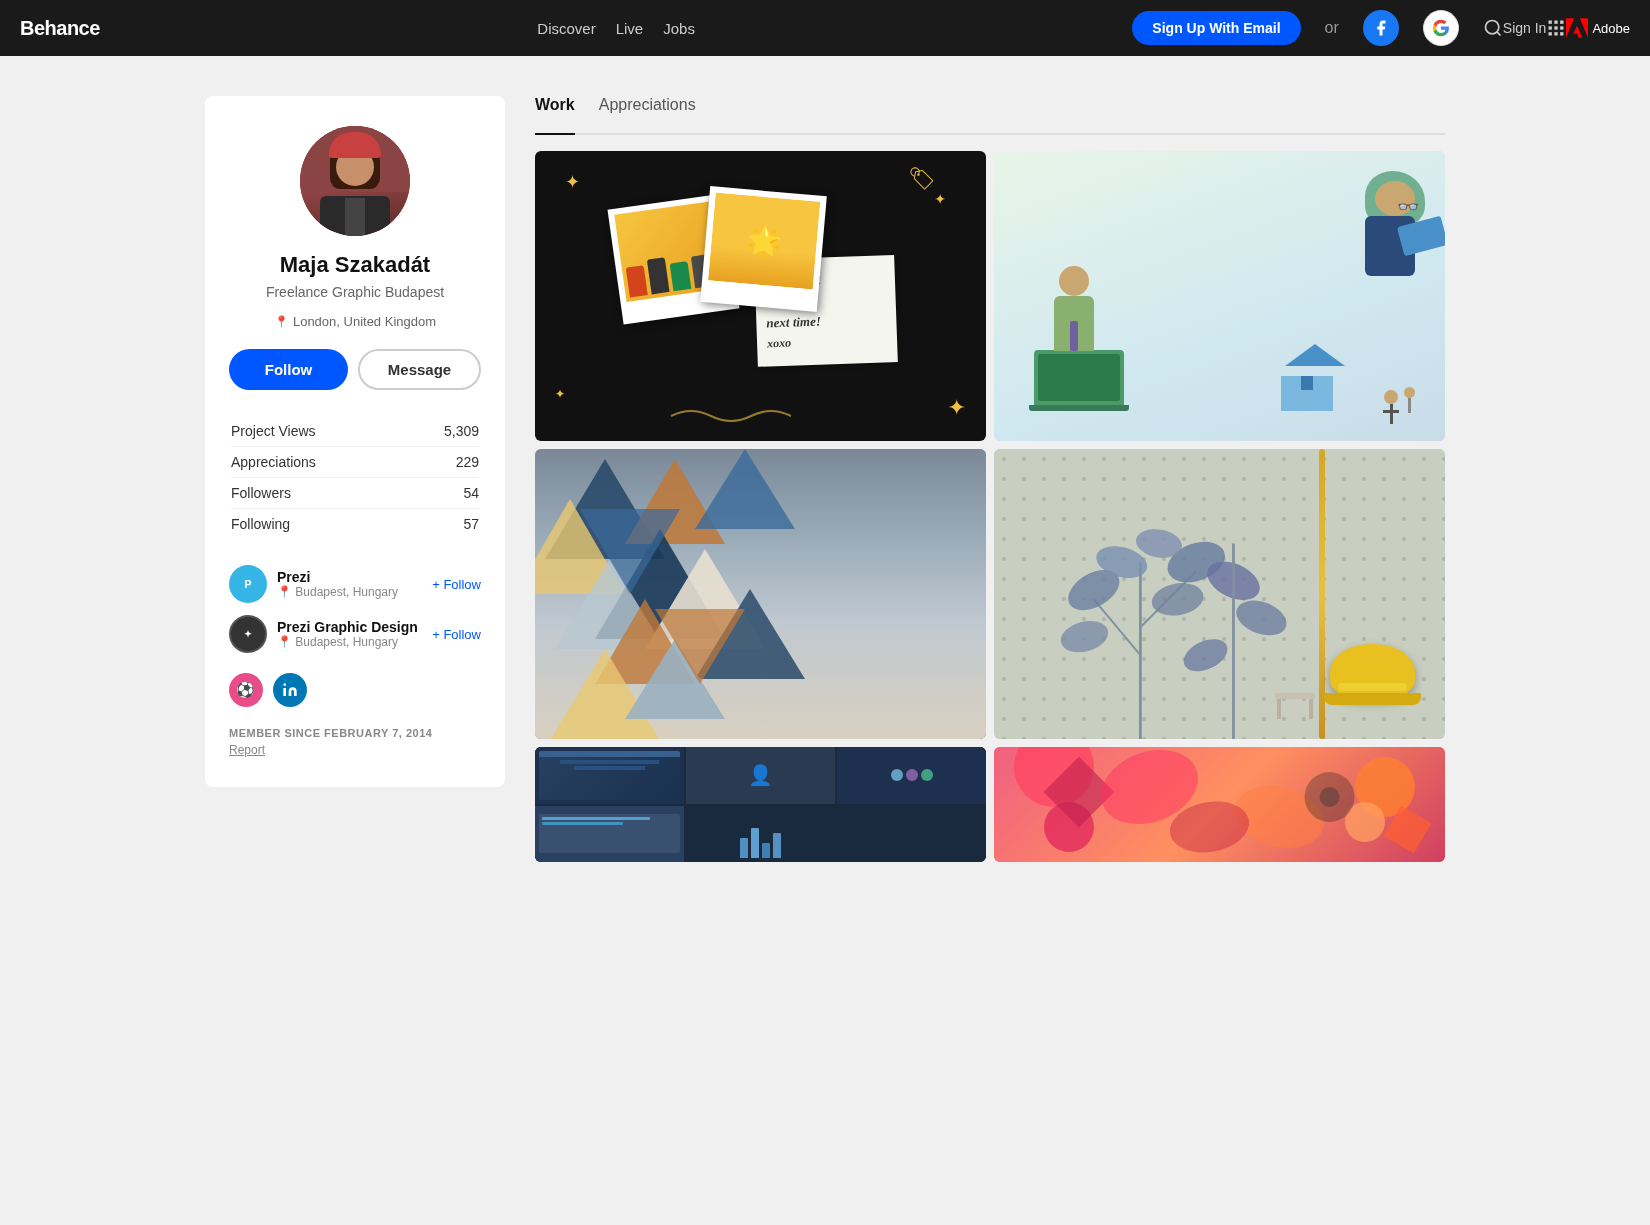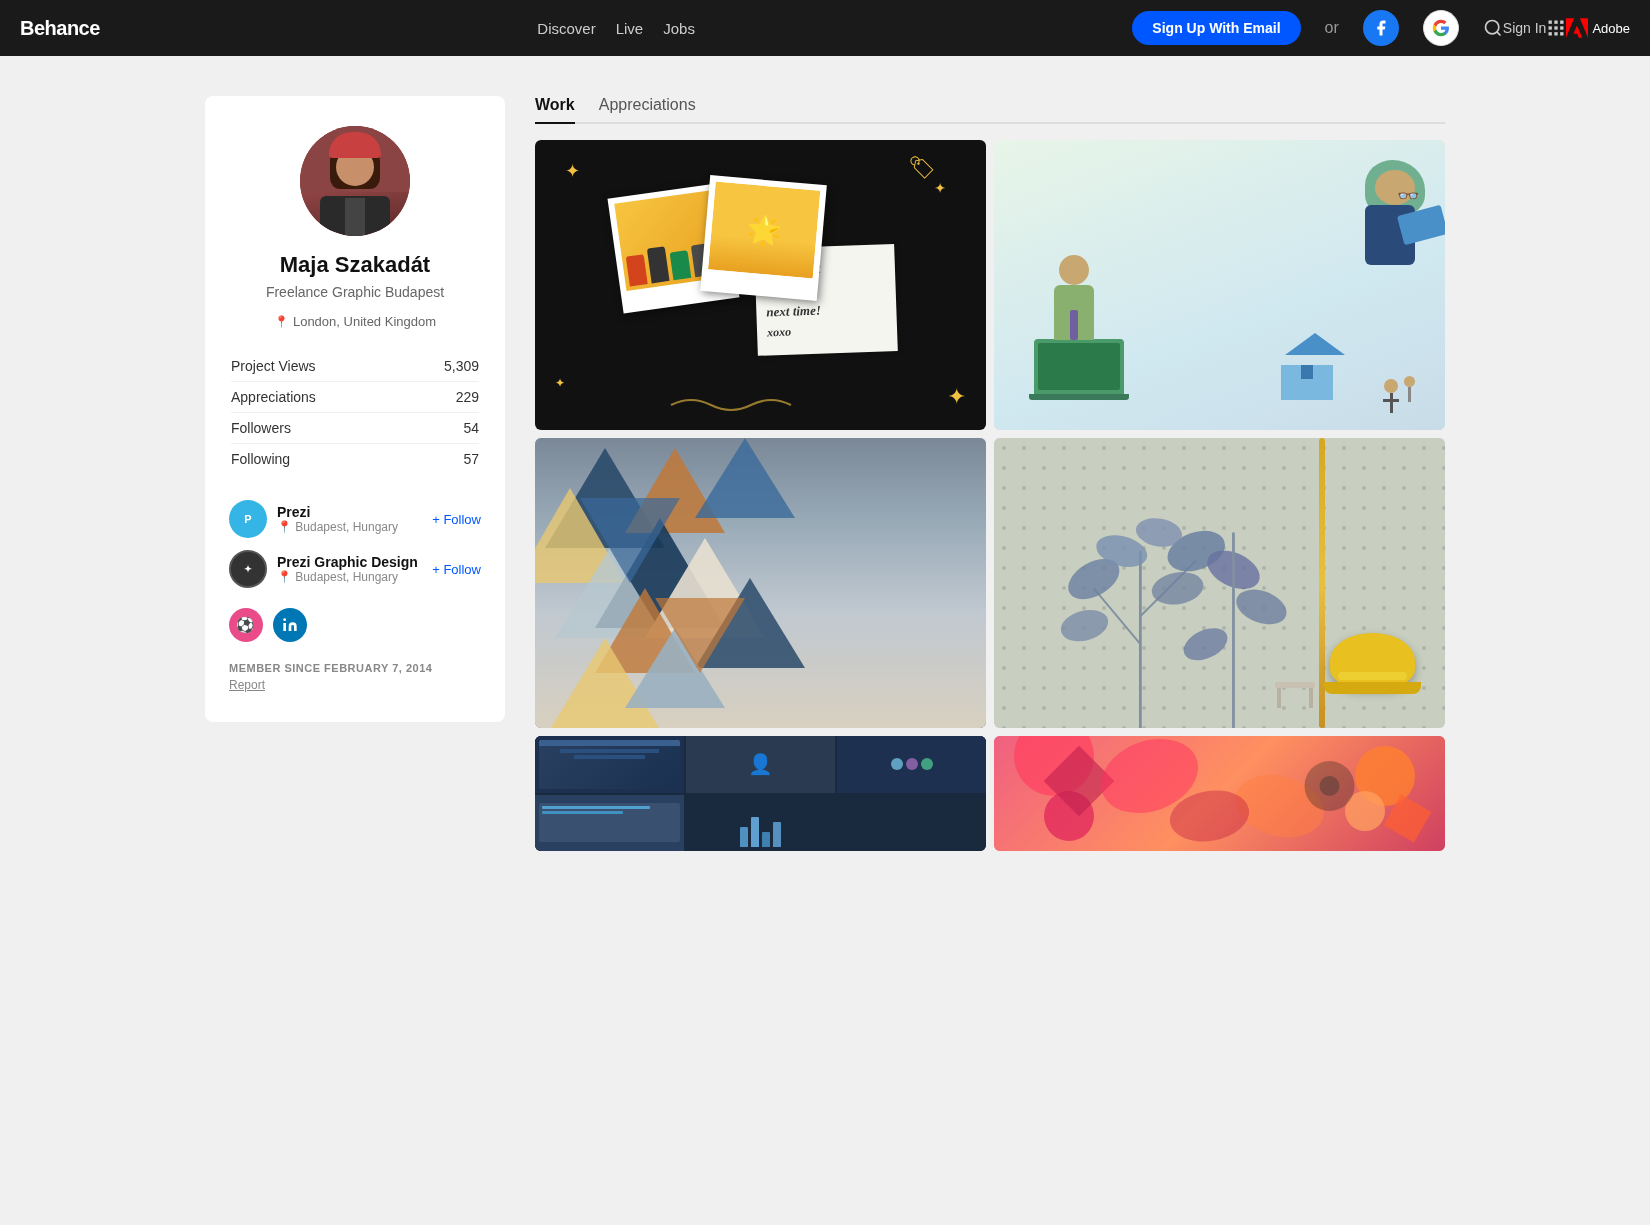--- a/index.html
+++ b/index.html
@@ -244,21 +244,21 @@
       gap: 24px;
       margin-bottom: 16px;
       border-bottom: 2px solid #ddd;
       padding-bottom: 0;
     }
     .tab-item {
       font-size: 16px;
       font-weight: 500;
       color: #555;
       cursor: pointer;
-      padding-bottom: 8px;
+      padding-bottom: 19px;
       border-bottom: 2px solid transparent;
       margin-bottom: -2px;
     }
     .tab-item.active {
       color: #111;
       font-weight: 600;
       border-bottom-color: #111;
     }
     .projects-grid {
       display: grid;
@@ -409,20 +409,24 @@
     </div>
 
     <div class="profile-name">Maja Szakadát</div>
     <div class="profile-title">Freelance Graphic Budapest</div>
 
     <div class="profile-location">
       <span class="pin-icon">📍</span>
       <span>London, United Kingdom</span>
     </div>
 
+    <div class="profile-actions">
+      <button class="btn-follow">Follow</button>
+      <button class="btn-message">Message</button>
+    </div>
 
     <table class="profile-stats">
       <tbody>
           <tr class="stat-row">
         <td class="stat-label">Project Views</td>
         <td class="stat-value">5,309</td>
       </tr>
       <tr class="stat-row">
         <td class="stat-label">Appreciations</td>
         <td class="stat-value">229</td>

